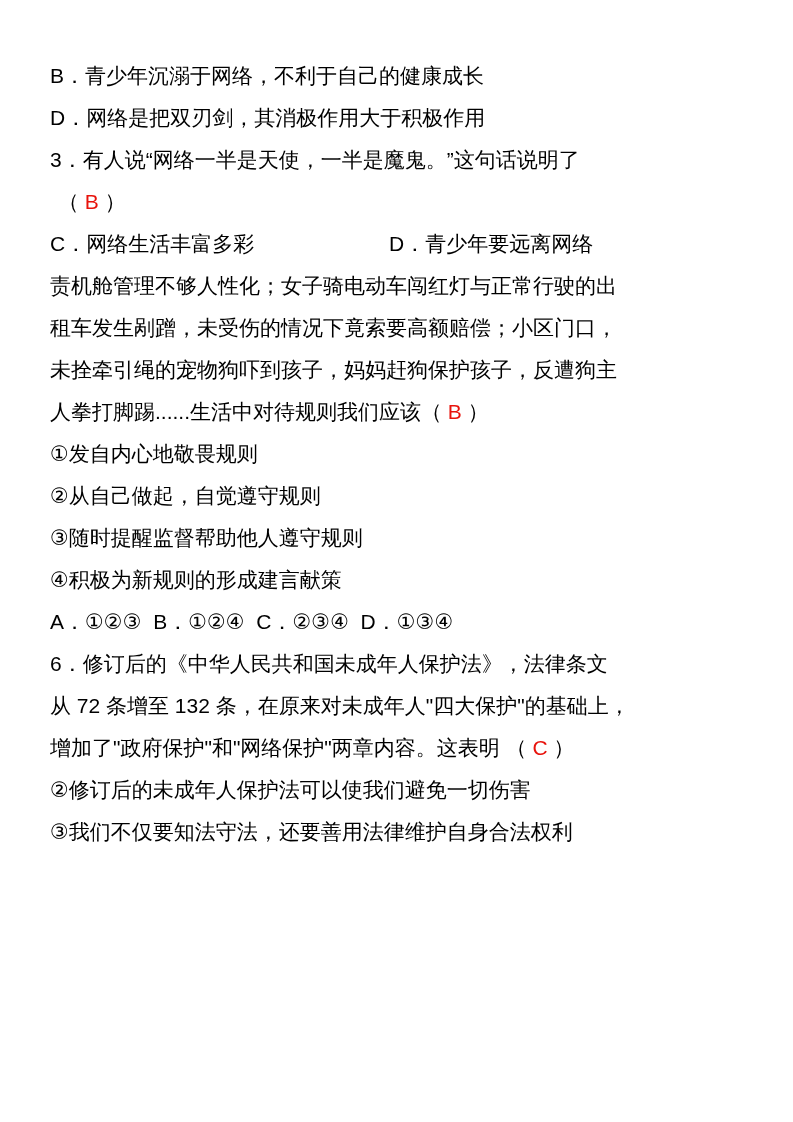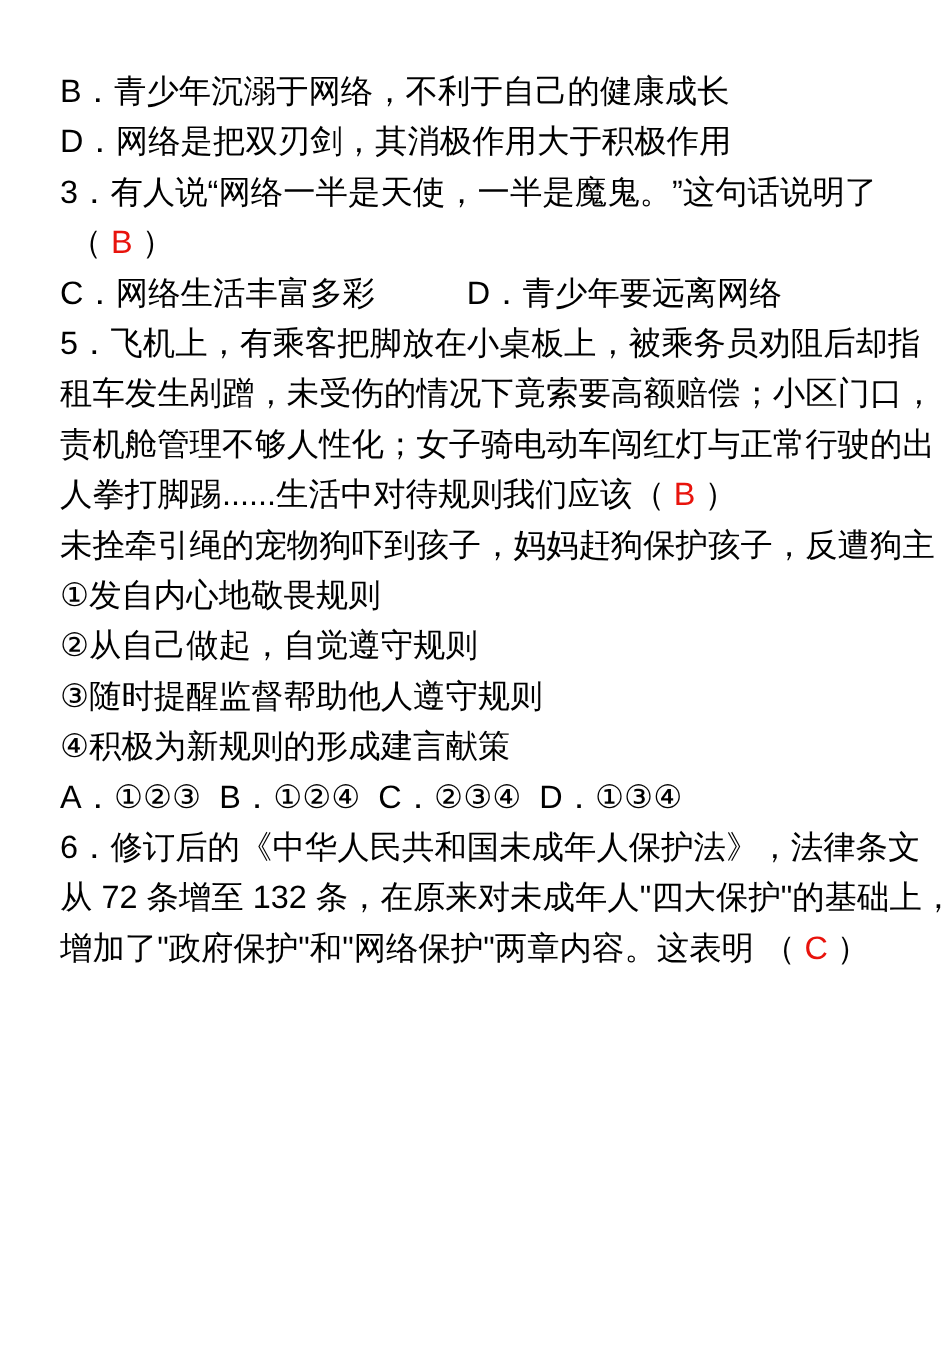--- a/index.html
+++ b/index.html
@@ -14,21 +14,21 @@
     background: #ffffff;
     overflow: hidden;
     font-family: "Liberation Sans", "DejaVu Sans", sans-serif;
     color: #000000;
   }
   .doc {
     padding: 55px 40px 0 50px;
   }
   .line {
     margin: 0;
-    font-size: 27px;
+    font-size: 21px;
     line-height: 42px;
     white-space: pre;
     color: #000000;
   }
   .line span { white-space: pre; }
   .normal { color: #000000; }
   .answer { color: #e8130c; }
   .col1 {
     display: inline-block;
     width: 339px;
@@ -38,27 +38,28 @@
 </head>
 <body>
 
 <div class="page">
   <div class="doc" id="doc-lines">
       <p class="line"><span class="normal">B．青少年沉溺于网络，不利于自己的健康成长</span></p>
       <p class="line"><span class="normal">D．网络是把双刃剑，其消极作用大于积极作用</span></p>
       <p class="line"><span class="normal">3．有人说“网络一半是天使，一半是魔鬼。”这句话说明了</span></p>
       <p class="line" style="padding-left: 8px;"><span class="normal">（ </span><span class="answer">B</span><span class="normal"> ）</span></p>
       <p class="line"><span class="col1">C．网络生活丰富多彩</span><span class="normal">D．青少年要远离网络</span></p>
-      <p class="line"><span class="normal">5．飞机上，有乘客把脚放在小桌板上，被乘务员劝阻后却指</span></p>
+      <p class="line"><span class="normal">责机舱管理不够人性化；女子骑电动车闯红灯与正常行驶的出</span></p>
       <p class="line"><span class="normal">租车发生剐蹭，未受伤的情况下竟索要高额赔偿；小区门口，</span></p>
-      <p class="line"><span class="normal">责机舱管理不够人性化；女子骑电动车闯红灯与正常行驶的出</span></p>
+      <p class="line"><span class="normal">未拴牵引绳的宠物狗吓到孩子，妈妈赶狗保护孩子，反遭狗主</span></p>
       <p class="line"><span class="normal">人拳打脚踢......生活中对待规则我们应该（ </span><span class="answer">B</span><span class="normal"> ）</span></p>
-      <p class="line"><span class="normal">未拴牵引绳的宠物狗吓到孩子，妈妈赶狗保护孩子，反遭狗主</span></p>
       <p class="line"><span class="normal">①发自内心地敬畏规则</span></p>
       <p class="line"><span class="normal">②从自己做起，自觉遵守规则</span></p>
       <p class="line"><span class="normal">③随时提醒监督帮助他人遵守规则</span></p>
       <p class="line"><span class="normal">④积极为新规则的形成建言献策</span></p>
       <p class="line"><span class="normal">A．①②③  B．①②④  C．②③④  D．①③④</span></p>
       <p class="line"><span class="normal">6．修订后的《中华人民共和国未成年人保护法》，法律条文</span></p>
       <p class="line"><span class="normal">从 72 条增至 132 条，在原来对未成年人"四大保护"的基础上，</span></p>
       <p class="line"><span class="normal">增加了"政府保护"和"网络保护"两章内容。这表明 （ </span><span class="answer">C</span><span class="normal"> ）</span></p>
+      <p class="line"><span class="normal">②修订后的未成年人保护法可以使我们避免一切伤害</span></p>
+      <p class="line"><span class="normal">③我们不仅要知法守法，还要善用法律维护自身合法权利</span></p>
     </div>
 </div>
 
 </body></html>

